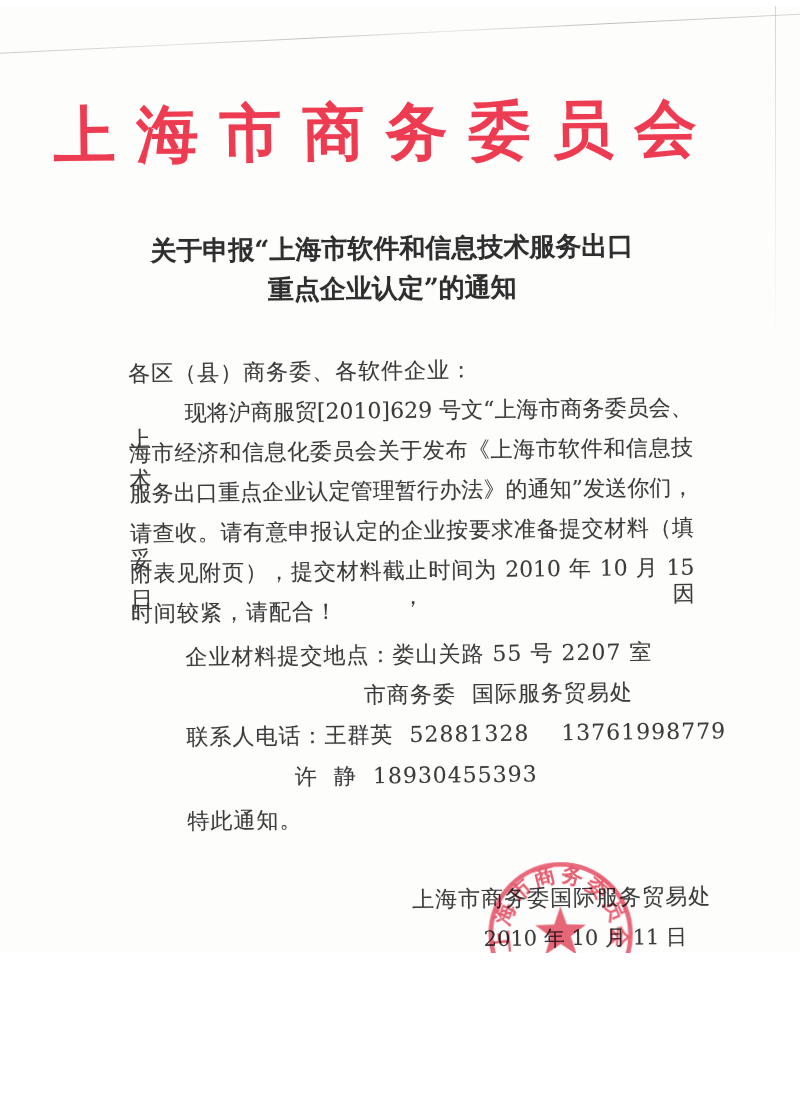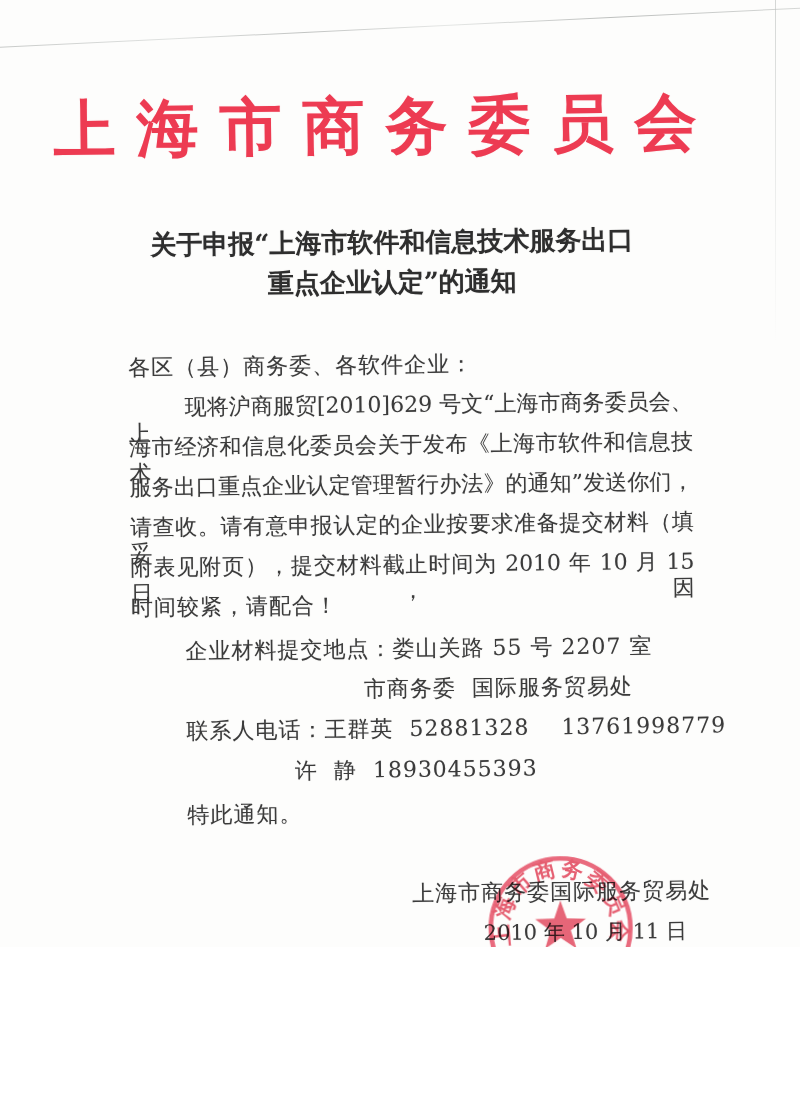--- a/index.html
+++ b/index.html
@@ -3,21 +3,21 @@
 <meta charset="utf-8">
 <style>
   html,body{margin:0;padding:0;}
   body{
     background:#ffffff;
     font-family:"DejaVu Serif","Liberation Serif",serif;
   }
   .page{
     position:relative;
     width:800px;height:947px;
-    margin:0 auto;
+    margin:6px auto;
     background:#fdfdfc;
     overflow:hidden;
   }
   
   .scan-line-top{
     position:absolute;top:27px;left:-10px;width:830px;height:1px;
     background:linear-gradient(90deg,#9a9e9c 0%,#c8ccca 22%,#8f9391 38%,#d2d5d3 55%,#898d8b 75%,#b9bdbb 100%);
     transform:rotate(-2.8deg);
     opacity:.55;
   }

